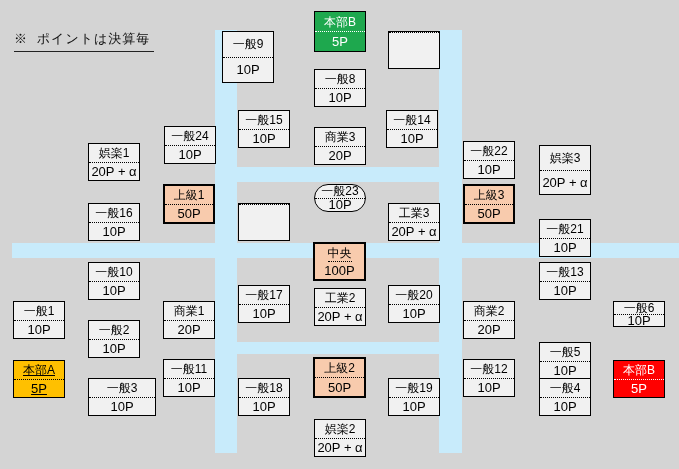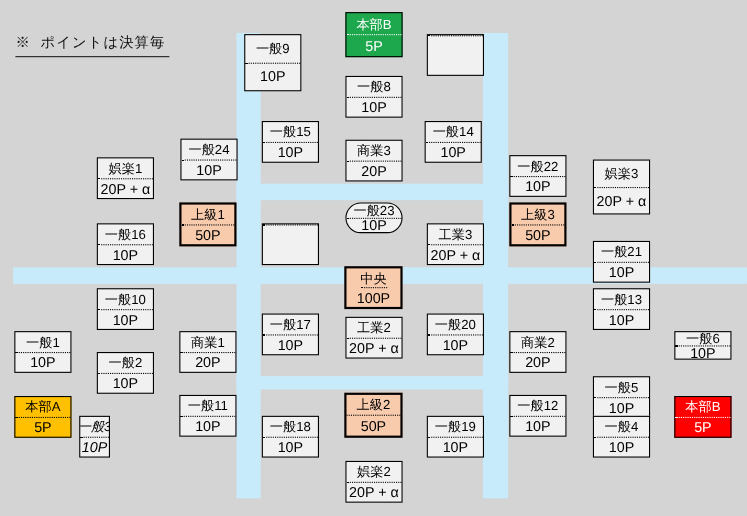--- a/index.html
+++ b/index.html
@@ -36,21 +36,21 @@
     display:flex;flex-direction:column;
     text-align:center;
   }
   .tile-name,.tile-points{
     flex:1;display:flex;align-items:center;justify-content:center;
     font-size:12px;line-height:1;white-space:nowrap;overflow:hidden;
   }
   .tile-name{border-bottom:1px dotted var(--ink);}
   .tile-points{font-size:13px;}
   .tile.premium{background:var(--premium-fill);border-width:2.5px;}
-  .tile.hq_gold{background:var(--gold-fill);border-width:1.5px;}
+  .tile.hq_gold{background:var(--gold-fill);border-width:1.5px;text-decoration:underline;}
   .tile.hq_green{background:var(--green-fill);border-width:1.5px;color:#fff;}
   .tile.hq_red{background:var(--red-fill);border-width:1.5px;color:#fff;}
   .tile.hq_green .tile-name,
   .tile.hq_red .tile-name{border-bottom-color:#fff;}
 </style>
 </head>
 <body>
 
 <div class="board">
   <div class="note">※ ポイントは決算毎</div>
@@ -195,21 +195,21 @@
     <div class="tile-points">10P</div>
   </div>
       <div class="tile hq_gold" style="left: 13px; top: 360px; width: 52px; height: 38px;">
     <div class="tile-name">本部A</div>
     <div class="tile-points">5P</div>
   </div>
       <div class="tile hq_red" style="left: 613px; top: 360px; width: 52px; height: 38px;">
     <div class="tile-name">本部B</div>
     <div class="tile-points">5P</div>
   </div>
-      <div class="tile normal" style="left: 72px; top: 378px; width: 28px; height: 38px; font-style: italic;">
+      <div class="tile normal" style="left: 88px; top: 378px; width: 68px; height: 38px;">
     <div class="tile-name">一般3</div>
     <div class="tile-points">10P</div>
   </div>
       <div class="tile normal" style="left: 238px; top: 378px; width: 52px; height: 38px;">
     <div class="tile-name">一般18</div>
     <div class="tile-points">10P</div>
   </div>
       <div class="tile normal" style="left: 388px; top: 378px; width: 52px; height: 38px;">
     <div class="tile-name">一般19</div>
     <div class="tile-points">10P</div>

